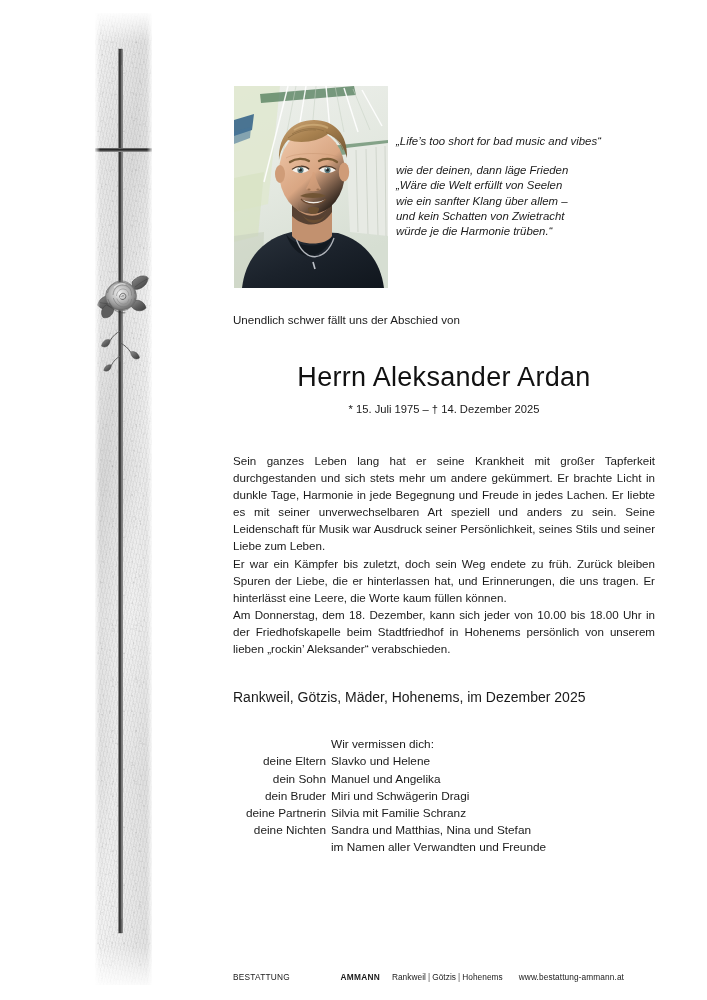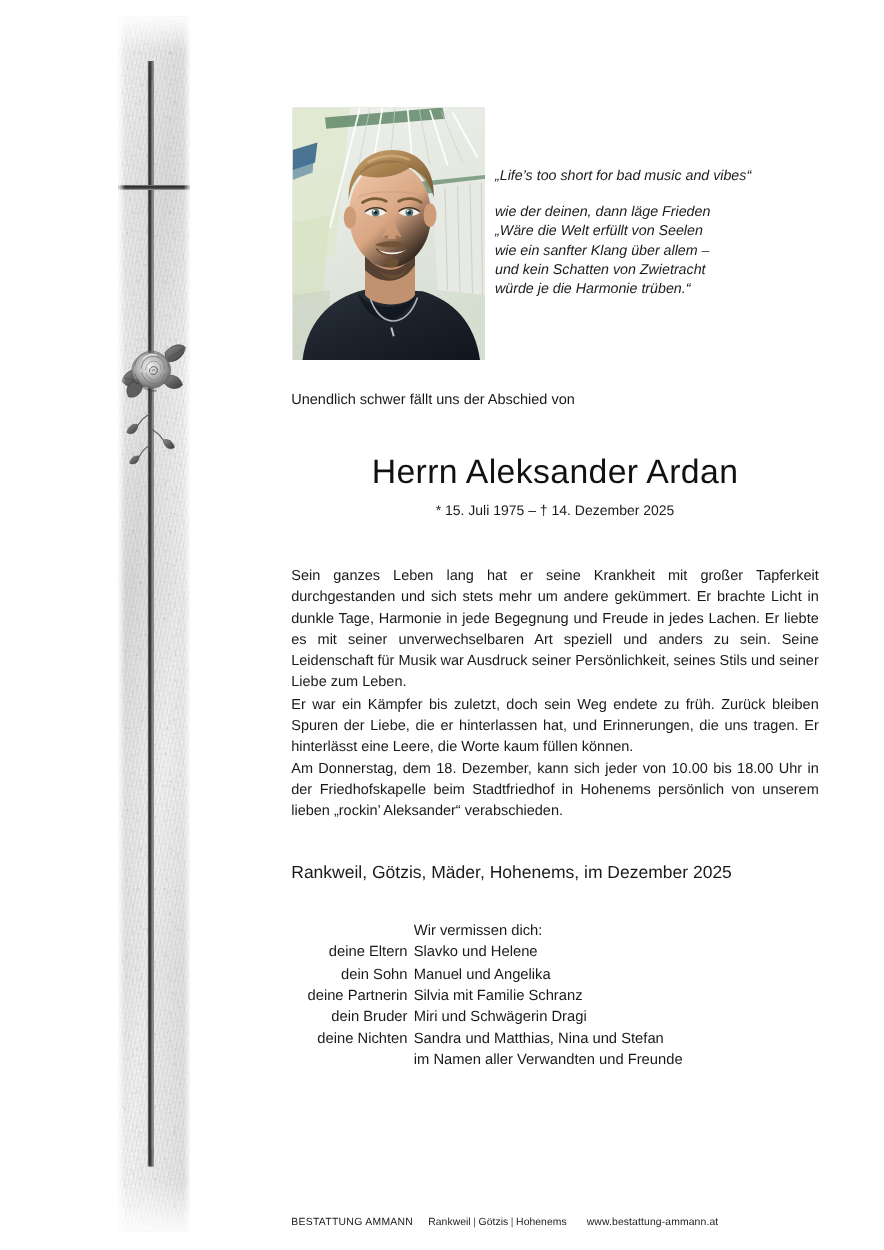--- a/index.html
+++ b/index.html
@@ -176,21 +176,21 @@
     position: absolute;
     left: 233px;
     top: 971px;
     font-size: 8.3px;
     line-height: 12px;
     color: #1a1a1a;
     white-space: nowrap;
     letter-spacing: 0.1px;
   }
   #footer .brand { font-weight: 400; letter-spacing: 0.25px; }
-  #footer .brand b { font-weight: 400; }
+  #footer .brand b { font-weight: 700; margin-left: 48px; }
   #footer .towns { margin-left: 12px; letter-spacing: 0.05px; }
   #footer .towns .sep { margin: 0 2px; color: #555; }
   #footer .site { margin-left: 16px; }
 </style>
 </head>
 <body>
 
 <div id="left-band">
   <div class="band-paper"></div>
   <div class="band-grain"></div>
@@ -441,26 +441,26 @@
       </tr>
       <tr>
         <td class="rel">deine Eltern</td>
         <td class="nam">Slavko und Helene</td>
       </tr>
       <tr>
         <td class="rel">dein Sohn</td>
         <td class="nam">Manuel und Angelika</td>
       </tr>
       <tr>
+        <td class="rel">dein Bruder</td>
+        <td class="nam">Miri und Schwägerin Dragi</td>
+      </tr>
+      <tr>
         <td class="rel">deine Partnerin</td>
         <td class="nam">Silvia mit Familie Schranz</td>
-      </tr>
-      <tr>
-        <td class="rel">dein Bruder</td>
-        <td class="nam">Miri und Schwägerin Dragi</td>
       </tr>
       <tr>
         <td class="rel">deine Nichten</td>
         <td class="nam">Sandra und Matthias, Nina und Stefan</td>
       </tr>
       <tr>
         <td class="rel"></td>
         <td class="nam">im Namen aller Verwandten und Freunde</td>
       </tr>
     </tbody>

